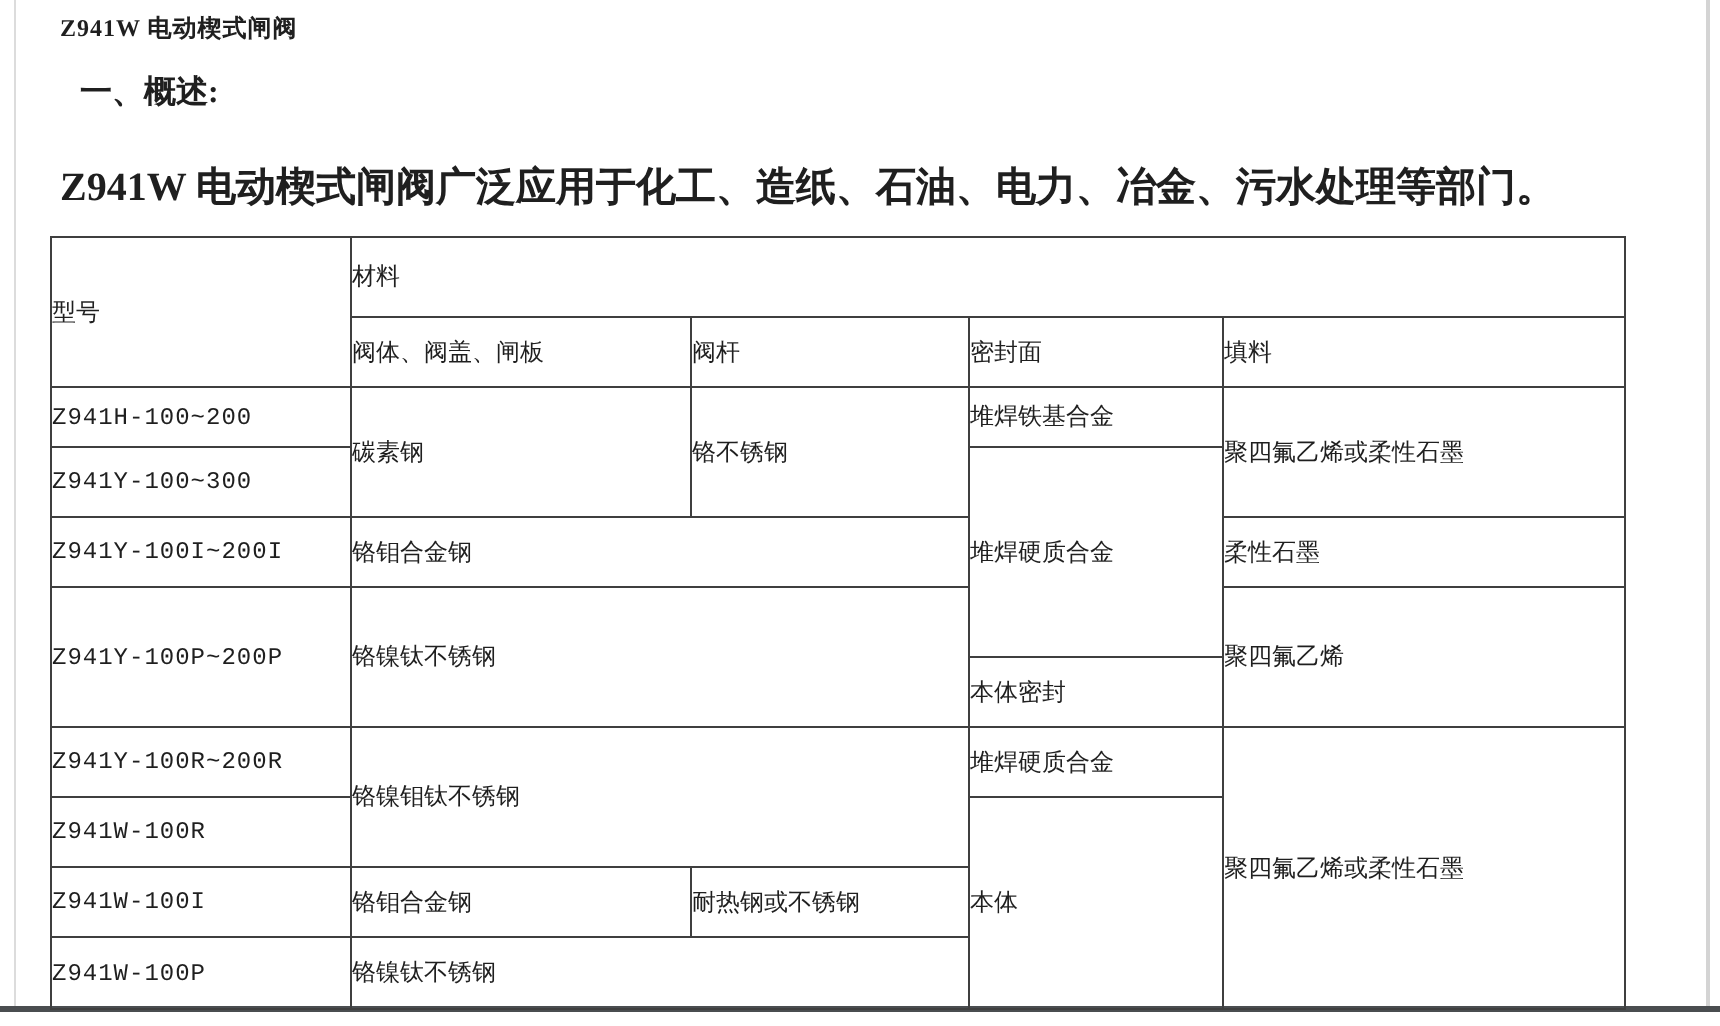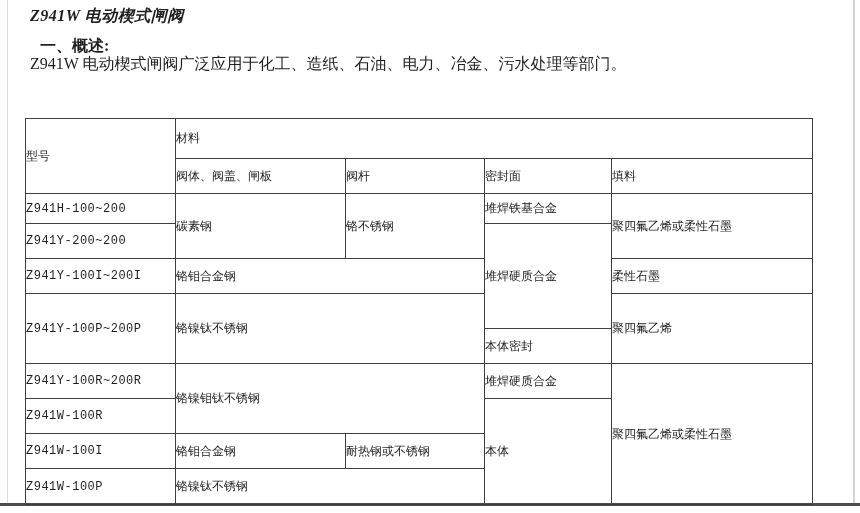--- a/index.html
+++ b/index.html
@@ -27,40 +27,40 @@
     background: #d4d4d4;
   }
   .bottom-rule {
     position: absolute;
     left: 0; top: 503px; width: 860px; height: 3px;
     background: #4a4d50;
   }
   .doc-title {
     position: absolute;
     left: 30px; top: 6px;
-    font-size: 16px;
+    font-size: 12px;
     font-weight: bold;
     letter-spacing: 0.5px;
     white-space: nowrap;
-    font-style: italic;
   }
   .sec-heading {
     position: absolute;
     left: 40px;
     font-size: 16px;
     font-weight: bold;
     white-space: nowrap;
   }
   .sec1-heading { top: 36px; }
   .sec2-heading { top: 92px; }
   .body-text {
     position: absolute;
-    left: 30px; top: 54px;
-    font-size: 16px;
+    left: 30px; top: 80px;
+    font-size: 20px;
     white-space: nowrap;
+    font-weight: bold;
   }
   table.materials {
     position: absolute;
     left: 25px; top: 118px;
     border-collapse: collapse;
     table-layout: fixed;
     width: 787px;
   }
   table.materials th,
   table.materials td {
@@ -117,21 +117,21 @@
 
     <tr style="height:30px">
       <td class="model-cell">Z941H-100~200</td>
       <td rowspan="2">碳素钢</td>
       <td rowspan="2">铬不锈钢</td>
       <td>堆焊铁基合金</td>
       <td rowspan="2">聚四氟乙烯或柔性石墨</td>
     </tr>
 
     <tr style="height:35px">
-      <td class="model-cell">Z941Y-200~200</td>
+      <td class="model-cell">Z941Y-100~300</td>
       <td rowspan="3">堆焊硬质合金</td>
     </tr>
 
     <tr style="height:35px">
       <td class="model-cell">Z941Y-100I~200I</td>
       <td colspan="2">铬钼合金钢</td>
       <td>柔性石墨</td>
     </tr>
 
     <tr style="height:35px">

